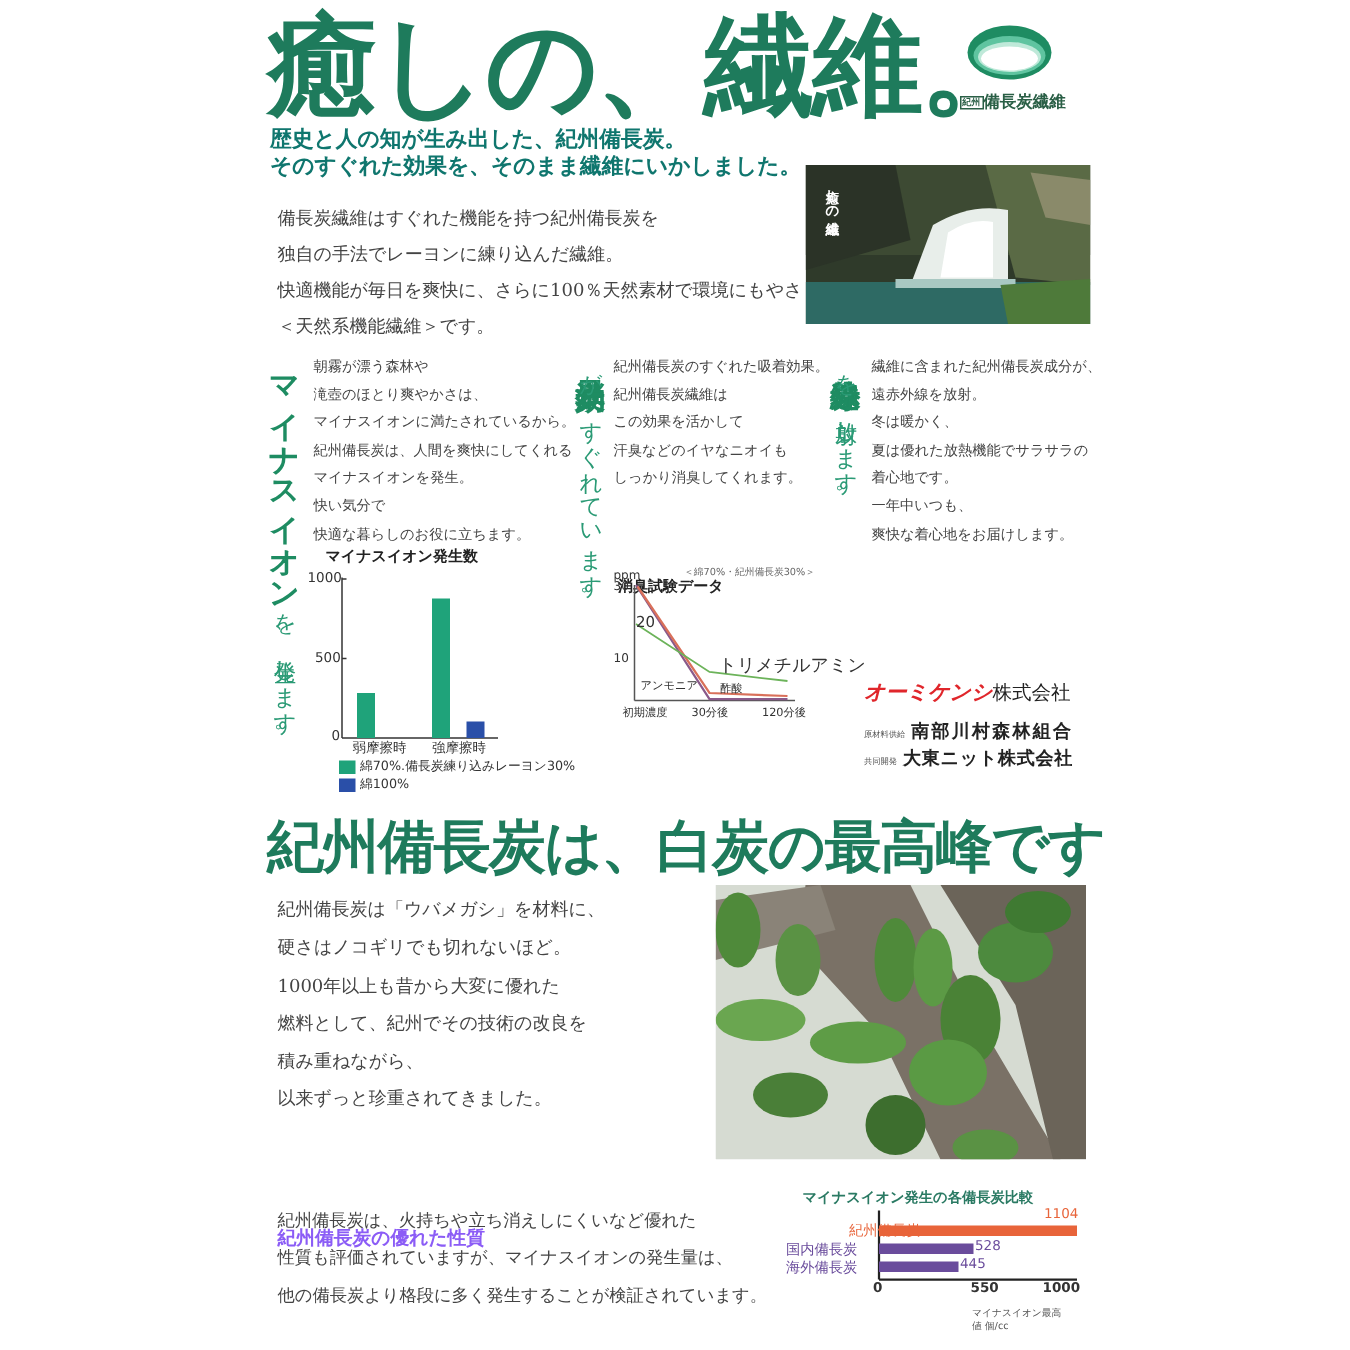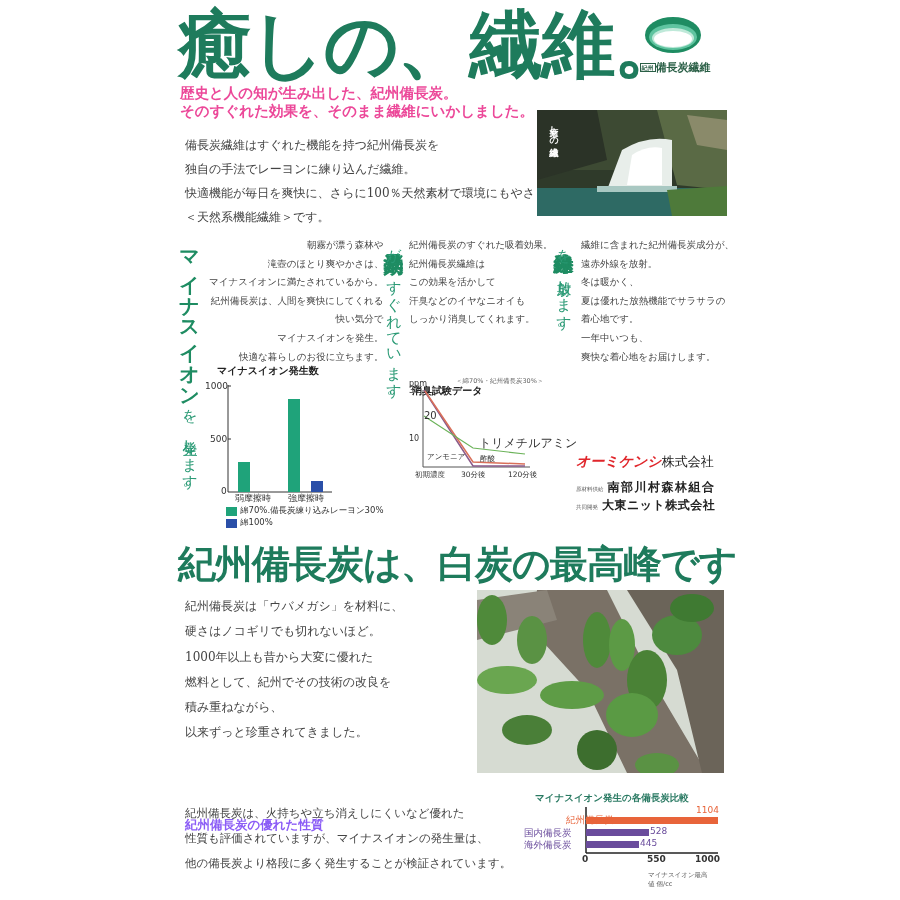--- a/index.html
+++ b/index.html
@@ -2,21 +2,21 @@
 <html><head>
 <meta charset="utf-8">
 <style>
   html, body { margin:0; padding:0; background:#ffffff; }
   body { width:900px; height:900px; position:relative; overflow:hidden; font-family:"DejaVu Serif", serif; color:#333; }
   .abs { position:absolute; }
   .title-main { left:178px; top:2px; font-size:74px; font-weight:bold; color:#1e7b5c; letter-spacing:-2px; line-height:84px; font-family:"DejaVu Serif", serif; white-space:nowrap; }
   .logo { left:632px; top:14px; width:86px; height:70px; }
   .logo-ring { position:absolute; left:12px; top:2px; width:58px; height:38px; }
   .logo-text { position:absolute; left:0; top:46px; width:86px; font-size:11px; font-weight:bold; color:#2a5f46; text-align:center; white-space:nowrap; }
-  .sub { left:180px; top:84px; font-size:14.5px; font-weight:bold; color:#ec4899; line-height:18px; white-space:nowrap; }
+  .sub { left:180px; top:84px; font-size:14.5px; font-weight:bold; color:#0f766e; line-height:18px; white-space:nowrap; }
   .intro { left:185px; top:133px; font-size:12px; color:#444; line-height:24px; white-space:nowrap; }
   .photo1 { left:537px; top:110px; width:190px; height:106px; overflow:hidden; }
   .photo1-cap { position:absolute; left:10px; top:10px; writing-mode:vertical-rl; color:#fff; font-size:9px; font-weight:bold; }
   .vhead { writing-mode:vertical-rl; font-family:"DejaVu Sans", sans-serif; color:#1e8c62; line-height:1; white-space:nowrap; }
   .vhead .big { font-size:20px; font-weight:bold; }
   .vhead .small { font-size:15px; font-family:"DejaVu Serif", serif; color:#2a9a75; }
   .col-text { font-size:9.5px; color:#444; line-height:18.6px; white-space:nowrap; }
   .chart-title { font-family:"DejaVu Sans", sans-serif; font-weight:bold; font-size:10px; color:#222; white-space:nowrap; }
   .axis-lbl { font-family:"DejaVu Sans", sans-serif; font-size:9px; color:#333; white-space:nowrap; }
   .legend-row { font-family:"DejaVu Sans", sans-serif; font-size:8.5px; color:#333; display:flex; align-items:center; gap:3px; white-space:nowrap; height:12px; }
@@ -70,27 +70,27 @@
     <rect x="0" y="78" width="190" height="28" fill="#2e6a64"></rect>
     <rect x="60" y="76" width="80" height="6" fill="#a9c8c2"></rect>
     <path d="M130 80 L190 76 L190 106 L135 106Z" fill="#4e7a3a"></path>
   </svg>
   <div class="photo1-cap">癒しの繊維</div>
 </div>
 
 <div class="abs vhead" style="left:180px;top:238px;">
   <span class="big">マイナスイオン</span><span class="small">を、発生します。</span>
 </div>
-<div class="abs col-text" style="left:209px;top:236px;text-align:right;">
+<div class="abs col-text" style="left:209px;top:236px;">
   <div>朝霧が漂う森林や</div>
   <div>滝壺のほとり爽やかさは、</div>
   <div>マイナスイオンに満たされているから。</div>
   <div>紀州備長炭は、人間を爽快にしてくれる</div>
+  <div>マイナスイオンを発生。</div>
   <div>快い気分で</div>
-  <div>マイナスイオンを発生。</div>
   <div>快適な暮らしのお役に立ちます。</div>
 </div>
 
 <div class="abs chart-title" style="left:217px;top:364px;">マイナスイオン発生数</div>
 <div class="abs" style="left:200px;top:380px;width:170px;height:125px;">
   <svg width="170" height="125" viewBox="0 0 170 125">
     <line x1="28" y1="5" x2="28" y2="112" stroke="#333" stroke-width="1"></line>
     <line x1="28" y1="112" x2="132" y2="112" stroke="#333" stroke-width="1"></line>
     <line x1="28" y1="6" x2="31" y2="6" stroke="#333"></line>
     <line x1="28" y1="59" x2="31" y2="59" stroke="#333"></line>

